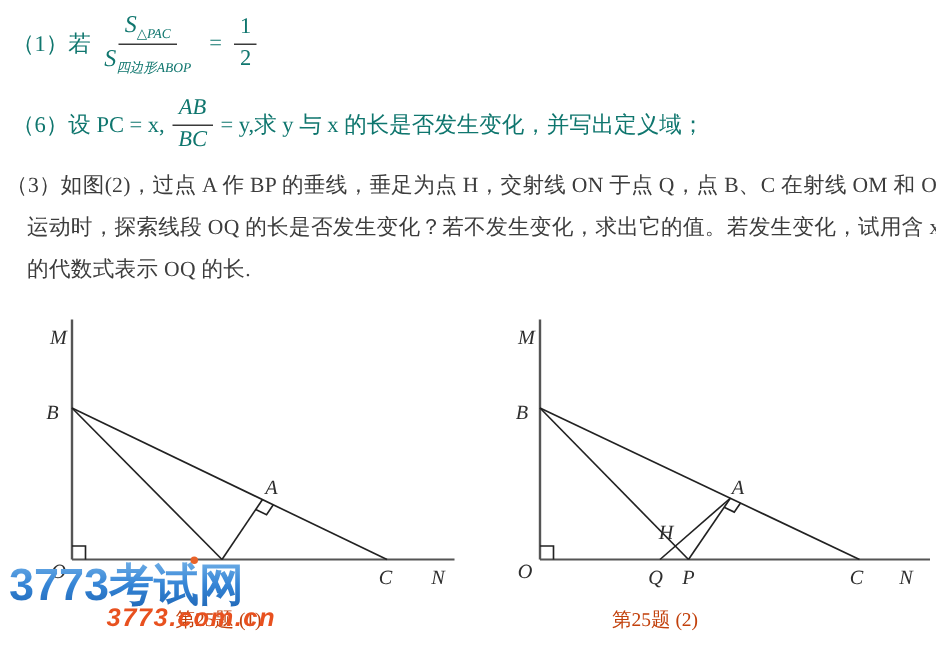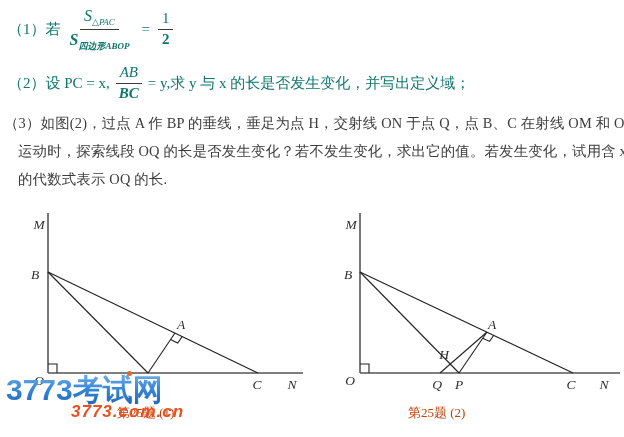--- a/index.html
+++ b/index.html
@@ -35,21 +35,20 @@
     line-height:1.15;
   }
   .frac .num{
     border-bottom:1px solid #3a3a3a;
     padding:0 4px 1px 4px;
     text-align:center;
   }
   .frac .den{
     padding:1px 4px 0 4px;
     text-align:center;
-    font-weight:bold;
   }
   .frac .base{font-style:italic;font-size:16px;}
   .frac sub{font-size:9px;font-style:italic;letter-spacing:0;}
   .frac.small .num,.frac.small .den{font-style:italic;font-size:15px;}
   .eq{margin:0 3px;}
   
   .figure-svg{position:absolute;}
   .fig-label{
     font-family:"Liberation Serif","DejaVu Serif",serif;
     font-style:italic;
@@ -116,21 +115,21 @@
       <span class="den"><span class="base">S</span><sub>四边形ABOP</sub></span>
     </span>
     <span class="eq">=</span>
     <span class="frac small">
       <span class="num" style="font-style:normal;">1</span>
       <span class="den" style="font-style:normal;">2</span>
     </span>
   </div>
 
   <div class="math-line" style="left:8px;top:60px;height:46px;">
-    <span>（2）设 PC = x,</span>
+    <span>（6）设 PC = x,</span>
     <span class="frac small">
       <span class="num">AB</span>
       <span class="den">BC</span>
     </span>
     <span>= y,求 y 与 x 的长是否发生变化，并写出定义域；</span>
   </div>
 
   <div class="plain-line" style="left:4px;top:114px;">（3）如图(2)，过点 A 作 BP 的垂线，垂足为点 H，交射线 ON 于点 Q，点 B、C 在射线 OM 和 ON 上</div>
   <div class="plain-line" style="left:18px;top:142px;">运动时，探索线段 OQ 的长是否发生变化？若不发生变化，求出它的值。若发生变化，试用含 x</div>
   <div class="plain-line" style="left:18px;top:170px;">的代数式表示 OQ 的长.</div>

